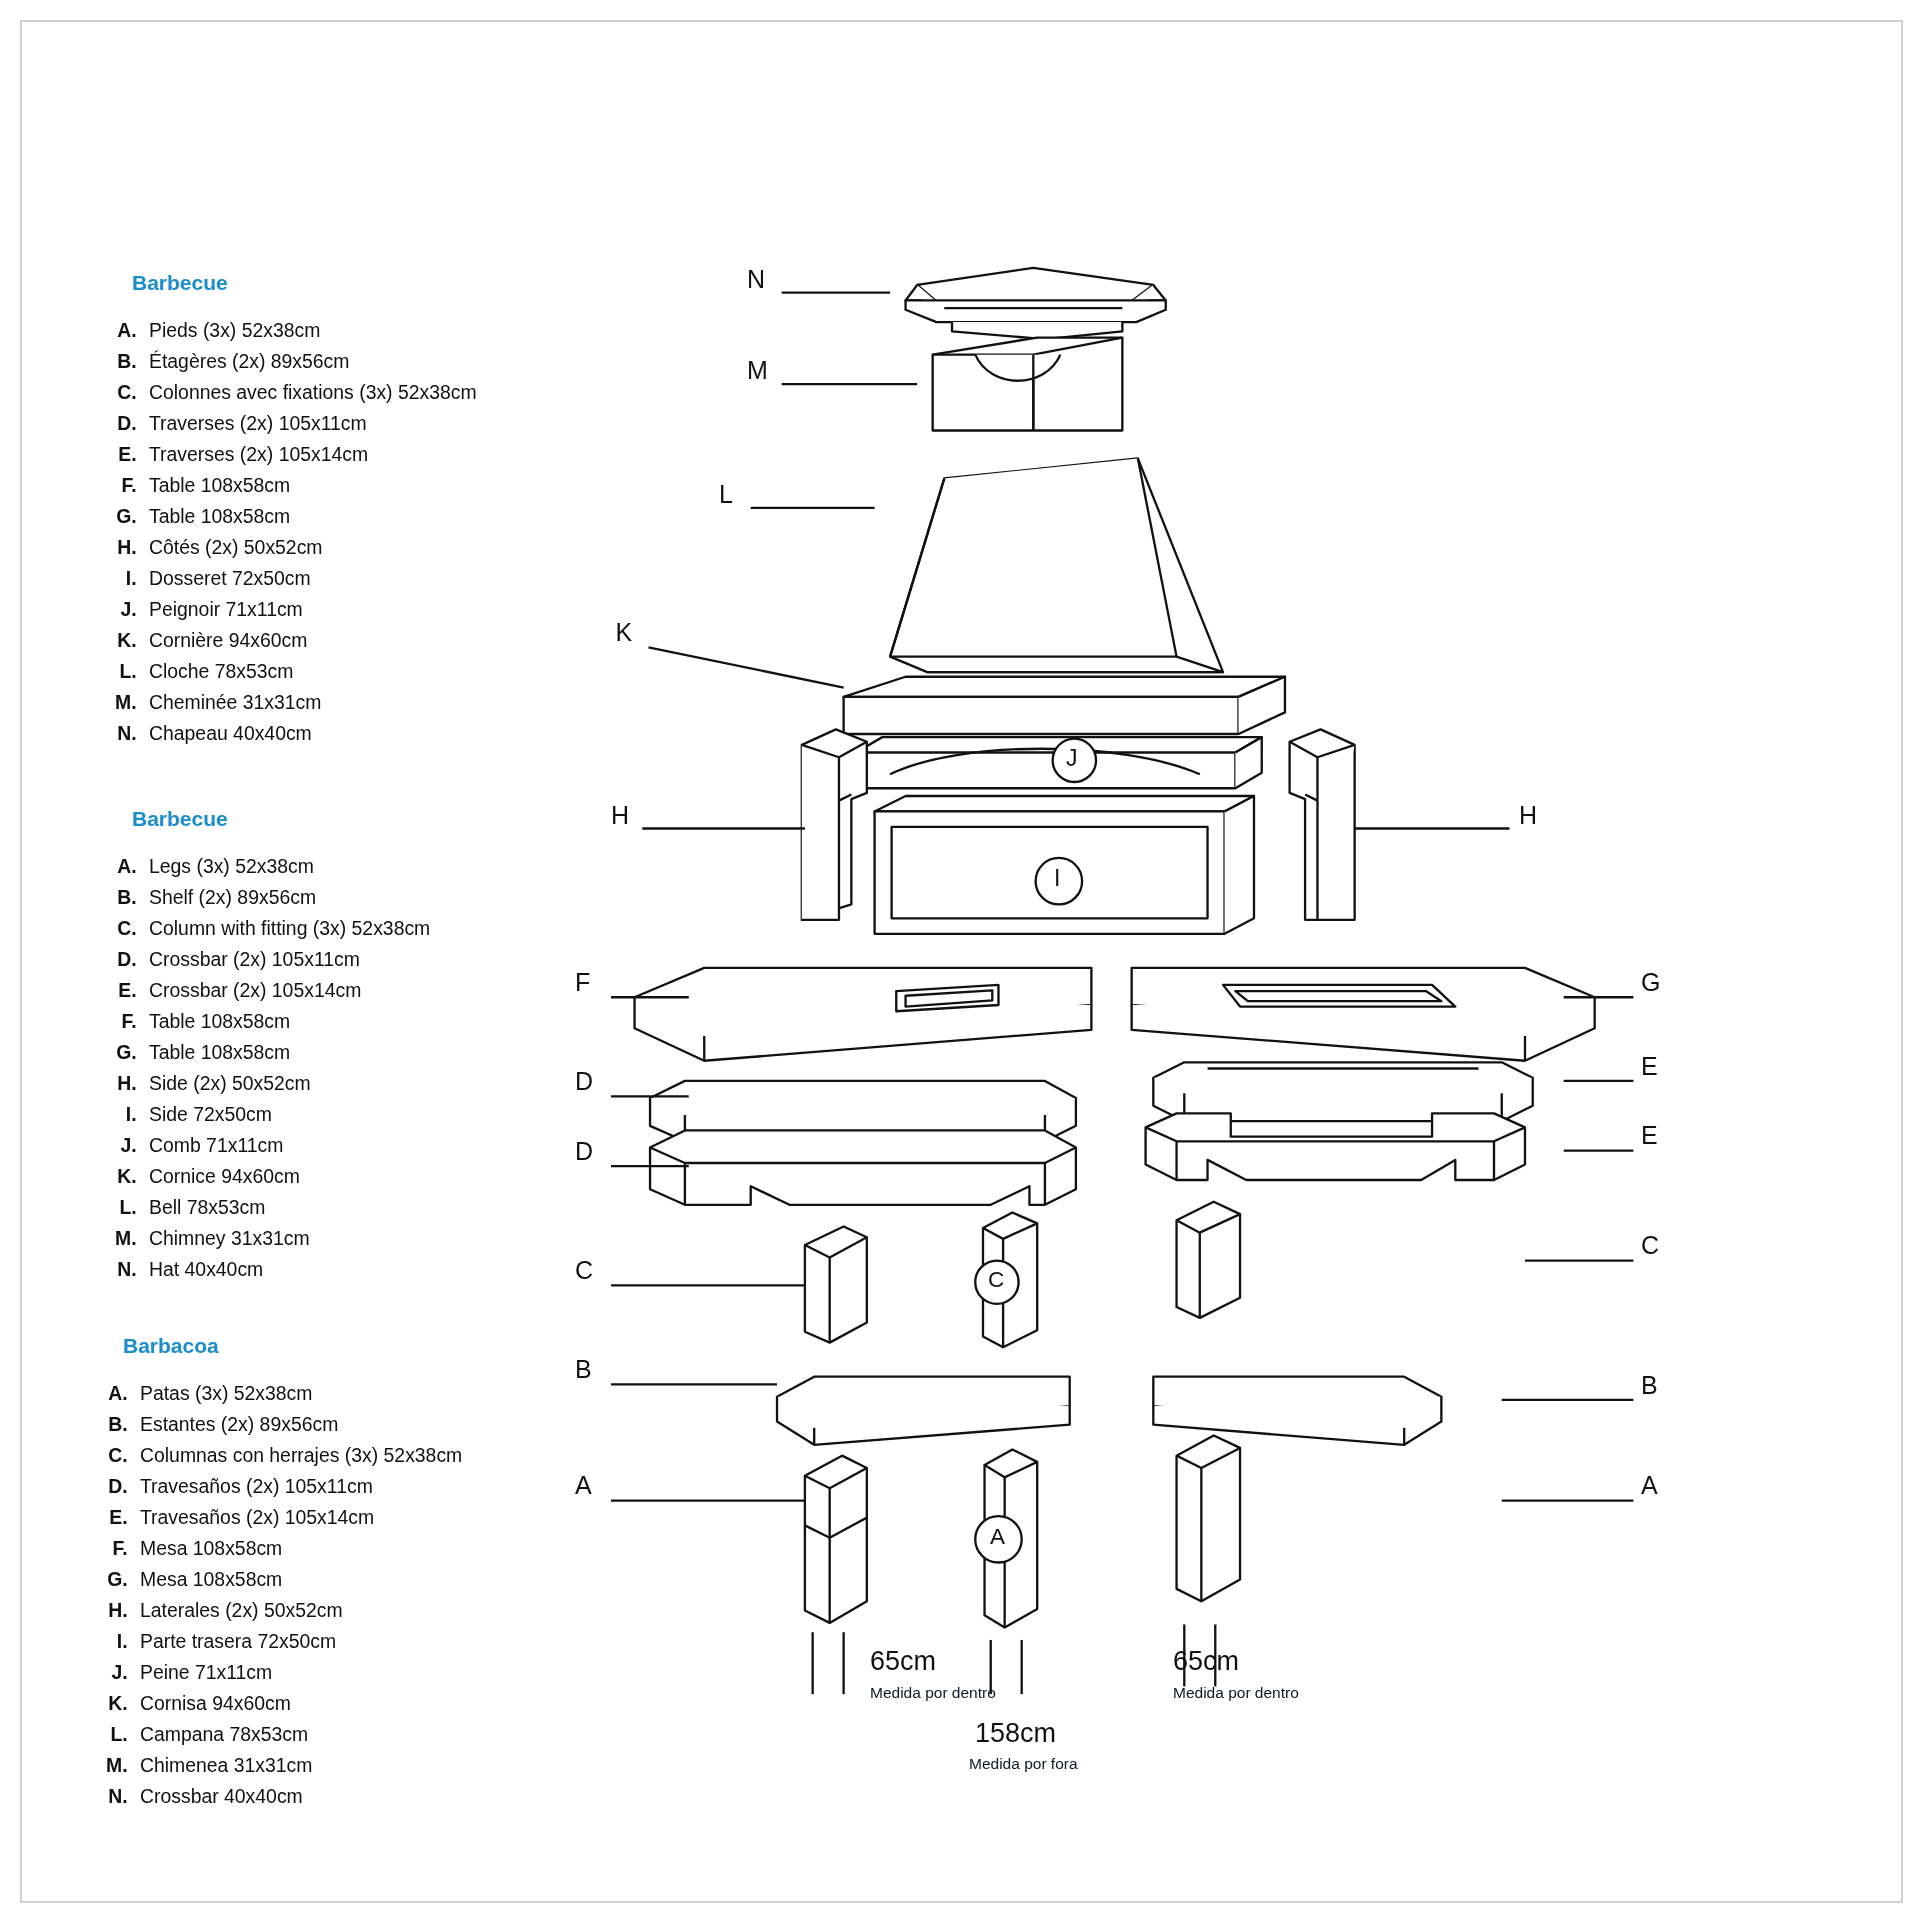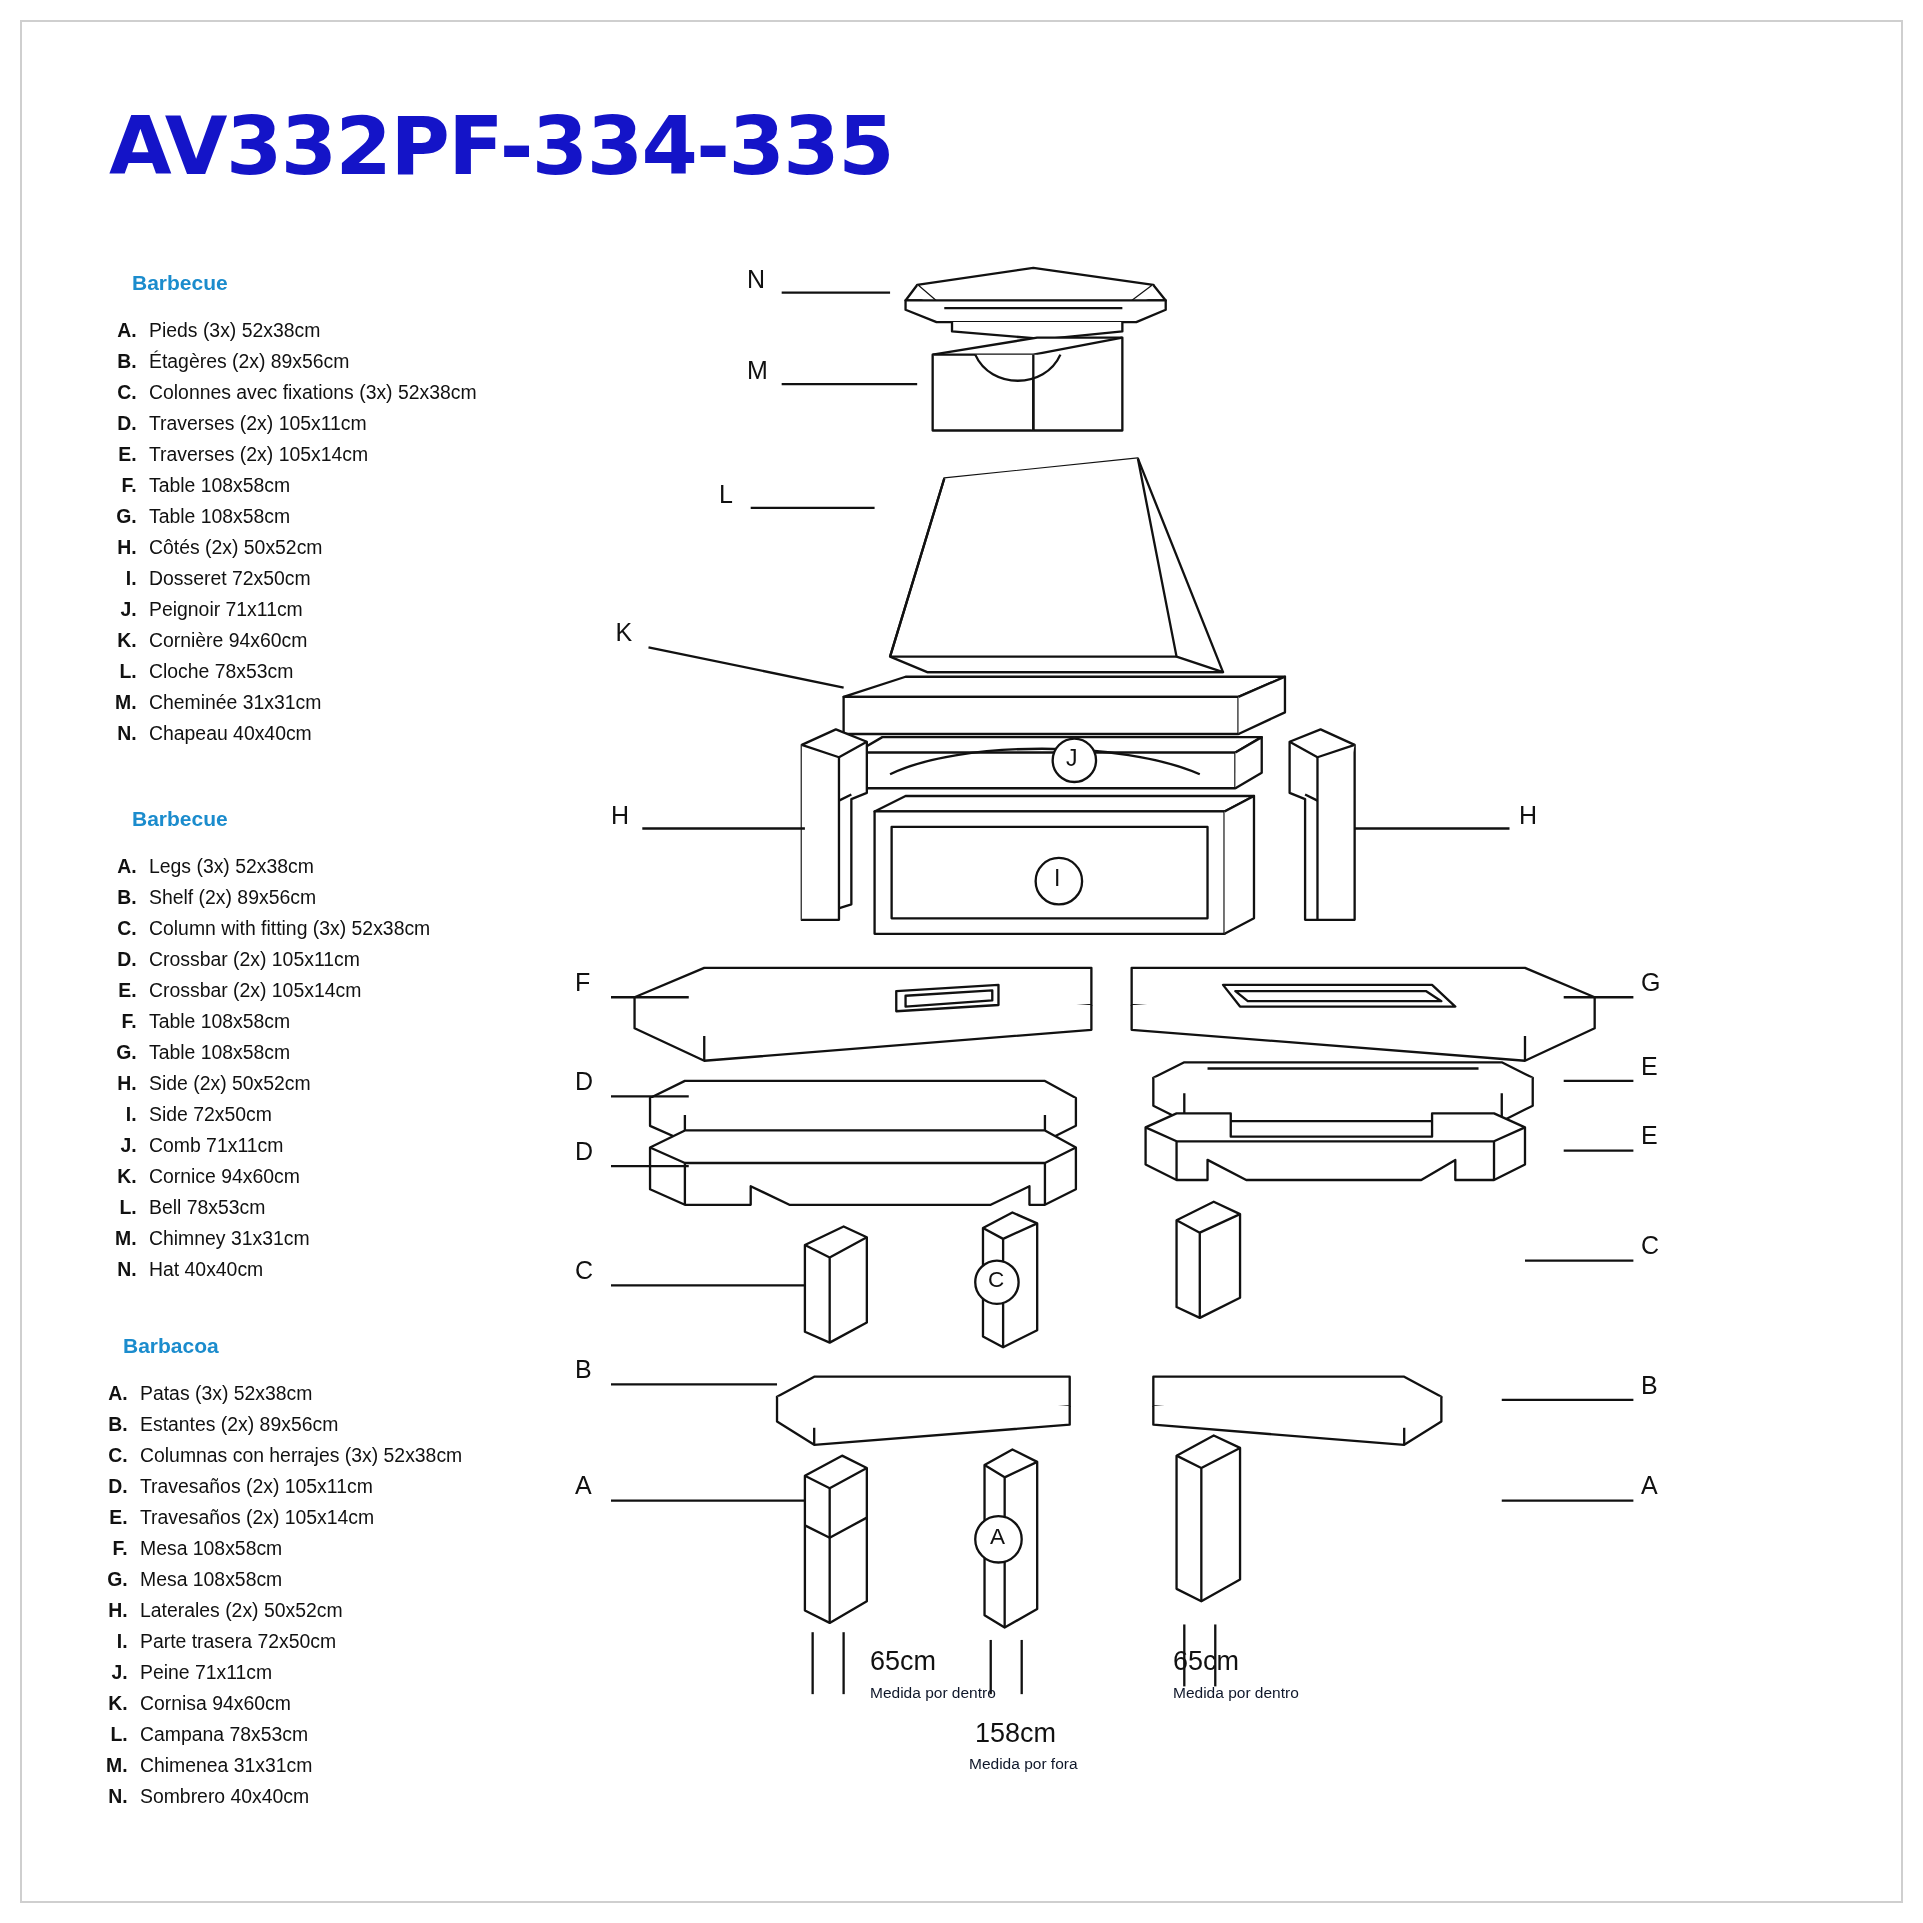--- a/index.html
+++ b/index.html
@@ -76,21 +76,20 @@
     position: absolute;
     font-size: 15.5px;
     color: #0f172a;
   }
 </style>
 </head>
 <body>
 
 <div id="sheet">
 
-  <div id="title">AV332PF-334-335</div>
 
   <div class="legend" id="legend1">
     <div class="legend-title">Barbecue</div>
     <ul>
       <li>
           <span class="k">A.</span>
           <span class="v">Pieds (3x) 52x38cm</span>
         </li>
       <li>
           <span class="k">B.</span>
@@ -259,21 +258,21 @@
       <li>
           <span class="k">L.</span>
           <span class="v">Campana 78x53cm</span>
         </li>
       <li>
           <span class="k">M.</span>
           <span class="v">Chimenea 31x31cm</span>
         </li>
       <li>
           <span class="k">N.</span>
-          <span class="v">Sombrero 40x40cm</span>
+          <span class="v">Crossbar 40x40cm</span>
         </li>
     </ul>
   </div>
 
   <div id="art">
     <svg width="1255" height="1626" viewBox="0 0 1620 2100" fill="none" stroke="#111" stroke-width="3" stroke-linejoin="round">
 
       <g>
         <path d="M395 80 L545 58 L700 80 L660 110 L430 110 Z" fill="#fff"></path>
         <path d="M395 80 L380 100 L400 100 L430 110 M700 80 L716 100 L694 100 L660 110" fill="#fff"></path>

